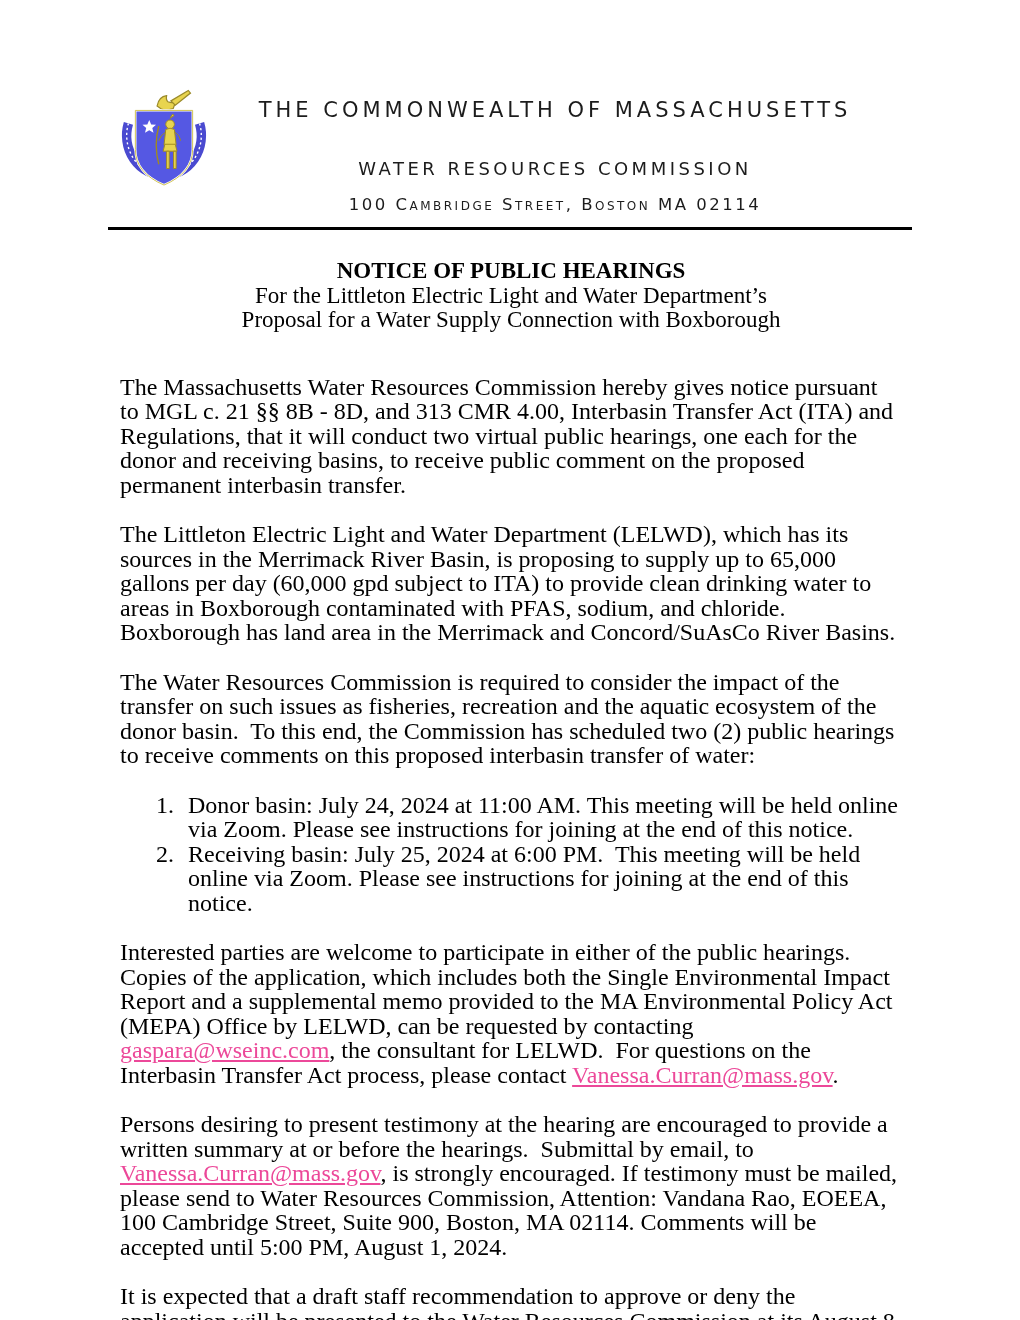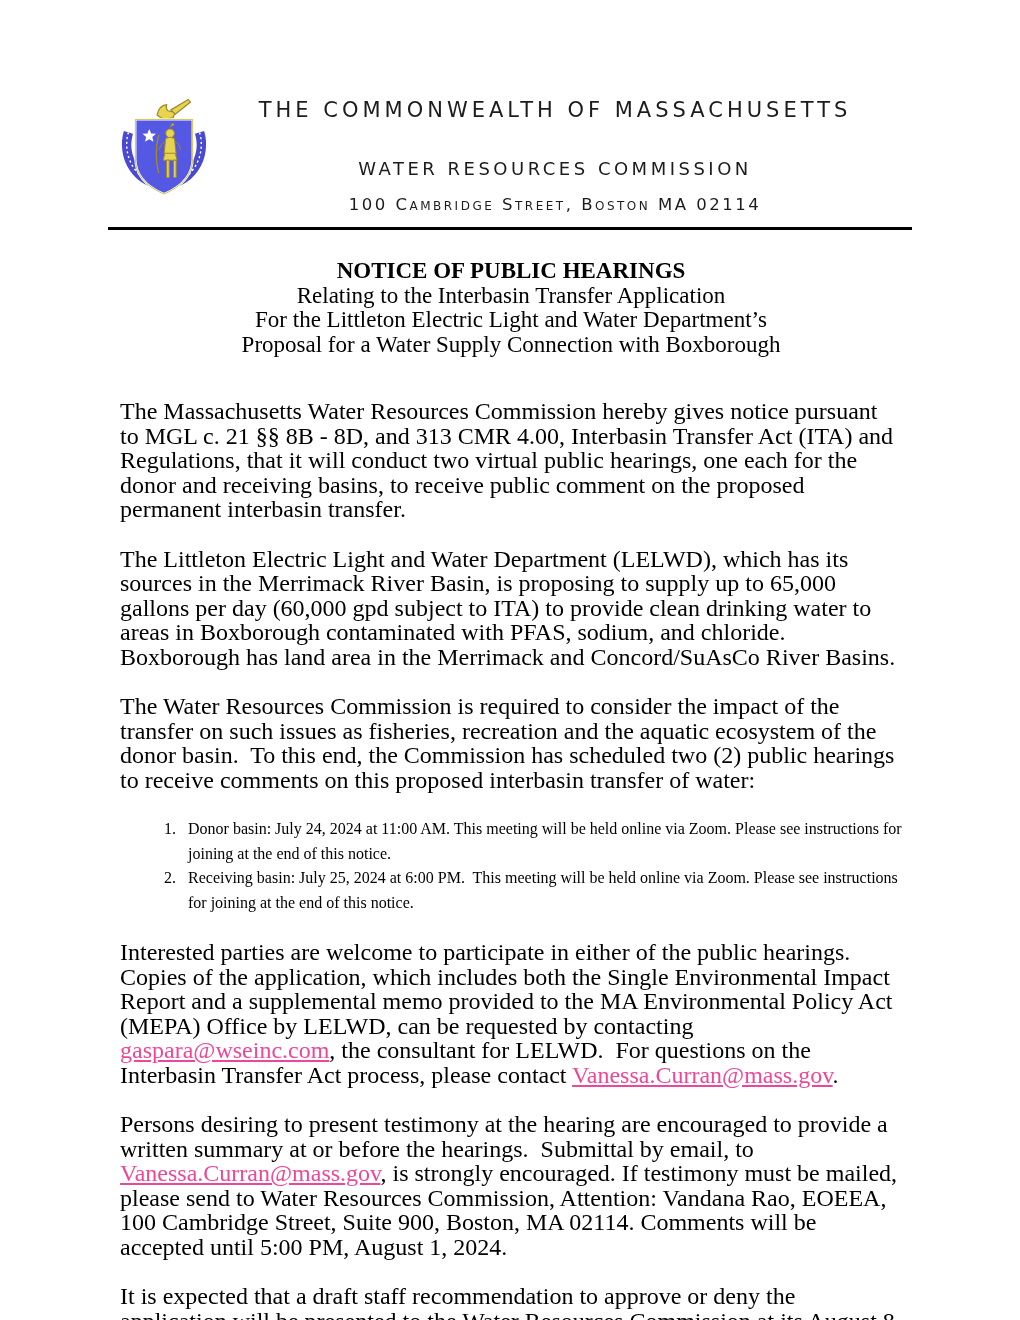--- a/index.html
+++ b/index.html
@@ -3,34 +3,34 @@
 <meta charset="utf-8">
 <style>
   html,body{margin:0;padding:0;background:#888;}
   .page{
     width:1020px;height:1320px;background:#ffffff;color:#000;
     font-family:"Liberation Serif", serif;
     box-sizing:border-box;padding:78px 118px 0 120px;
     margin:0 auto;position:relative;overflow:hidden;
   }
   
-  .letterhead{display:flex;align-items:flex-end;}
+  .letterhead{display:flex;align-items:center;}
   .seal{width:88px;flex:0 0 88px;height:118px;}
   .head-text{flex:1;text-align:center;font-family:"DejaVu Sans", sans-serif;color:#1c1c1c;padding-top:20px;}
   .head1{font-size:21px;letter-spacing:4px;white-space:nowrap;}
   .head2{font-size:18px;letter-spacing:3.5px;margin-top:36px;white-space:nowrap;}
   .head3{font-size:16.5px;letter-spacing:2.5px;margin-top:16px;font-variant:small-caps;white-space:nowrap;}
   .rule{border:none;border-top:3px solid #000;margin:13px -10px 0 -12px;}
   
   .title-block{text-align:center;font-size:23px;line-height:24.5px;margin-top:29px;}
   .t-bold{font-weight:bold;}
   
   .doc-body p{font-size:24px;line-height:24.5px;margin:25px 0 0 0;white-space:pre-wrap;}
   .doc-body p.first{margin-top:42px;}
-  ol.hearing-list{margin:25px 0 0 0;padding:0 0 0 60px;font-size:16px;line-height:24.5px;}
+  ol.hearing-list{margin:25px 0 0 0;padding:0 0 0 60px;font-size:24px;line-height:24.5px;}
   ol.hearing-list li{padding-left:8px;margin:0;white-space:pre-wrap;}
   a.email-link{color:#ec4899;text-decoration:underline;cursor:pointer;}
 </style>
 </head>
 <body>
 
 <div class="page">
 
   <header class="letterhead">
     <div class="seal">
@@ -66,21 +66,20 @@
       <div class="head1">THE COMMONWEALTH OF MASSACHUSETTS</div>
       <div class="head2">WATER RESOURCES COMMISSION</div>
       <div class="head3">100 Cambridge Street, Boston MA 02114</div>
     </div>
   </header>
 
   <hr class="rule">
 
   <section class="title-block">
     <div class="t-bold">NOTICE OF PUBLIC HEARINGS</div>
-    <div>Relating to the Interbasin Transfer Application</div>
     <div>For the Littleton Electric Light and Water Department’s</div>
     <div>Proposal for a Water Supply Connection with Boxborough</div>
   </section>
 
   <main class="doc-body">
 
     <p class="first">The Massachusetts Water Resources Commission hereby gives notice pursuant to MGL c. 21 §§ 8B - 8D, and 313 CMR 4.00, Interbasin Transfer Act (ITA) and Regulations, that it will conduct two virtual public hearings, one each for the donor and receiving basins, to receive public comment on the proposed permanent interbasin transfer.</p>
 
     <p>The Littleton Electric Light and Water Department (LELWD), which has its sources in the Merrimack River Basin, is proposing to supply up to 65,000 gallons per day (60,000 gpd subject to ITA) to provide clean drinking water to areas in Boxborough contaminated with PFAS, sodium, and chloride. Boxborough has land area in the Merrimack and Concord/SuAsCo River Basins.</p>
 

